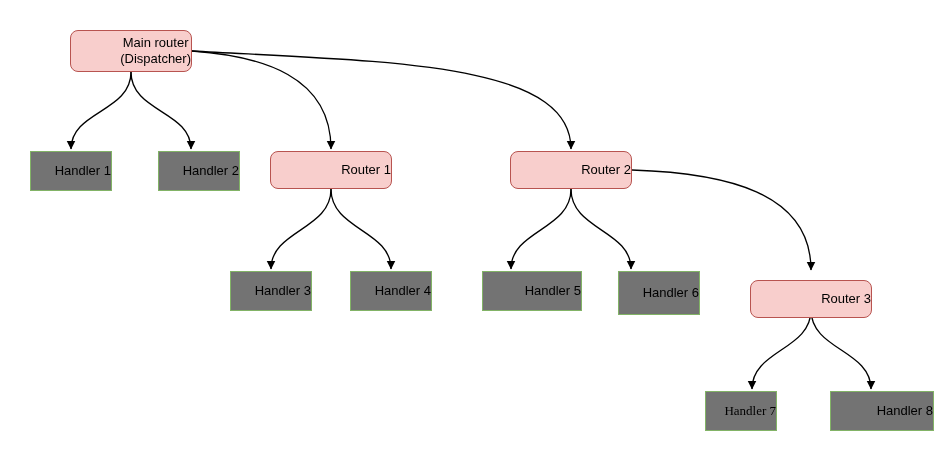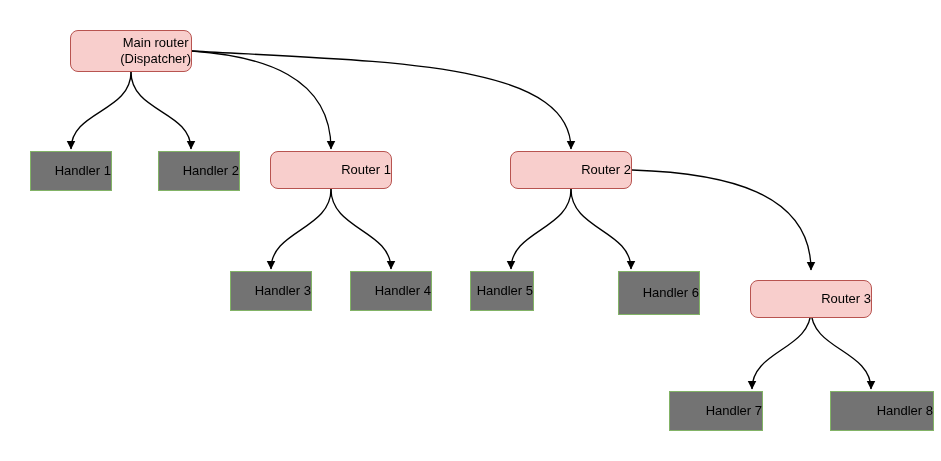--- a/index.html
+++ b/index.html
@@ -76,19 +76,19 @@
   </svg>
   <div id="node-layer">
       <div class="node router" style="left: 70px; top: 30px; width: 122px; height: 42px;"><span>Main router
 (Dispatcher)</span></div>
       <div class="node handler" style="left: 30px; top: 151px; width: 82px; height: 40px;"><span>Handler 1</span></div>
       <div class="node handler" style="left: 158px; top: 151px; width: 82px; height: 40px;"><span>Handler 2</span></div>
       <div class="node router" style="left: 270px; top: 151px; width: 122px; height: 38px;"><span>Router 1</span></div>
       <div class="node router" style="left: 510px; top: 151px; width: 122px; height: 38px; padding-left: 46px;"><span>Router 2</span></div>
       <div class="node handler" style="left: 230px; top: 271px; width: 82px; height: 40px;"><span>Handler 3</span></div>
       <div class="node handler" style="left: 350px; top: 271px; width: 82px; height: 40px;"><span>Handler 4</span></div>
-      <div class="node handler" style="left: 470px; top: 271px; width: 64px; height: 40px;"><span>Handler 5</span></div>
+      <div class="node handler" style="left: 482px; top: 271px; width: 100px; height: 40px;"><span>Handler 5</span></div>
       <div class="node handler" style="left: 590px; top: 271px; width: 82px; height: 44px; margin-left: 28px;"><span>Handler 6</span></div>
       <div class="node router" style="left: 750px; top: 280px; width: 122px; height: 38px;"><span>Router 3</span></div>
-      <div class="node handler" style="left: 669px; top: 391px; width: 94px; height: 40px;"><span>Handler 7</span></div>
+      <div class="node handler" style="left: 705px; top: 391px; width: 72px; height: 40px; font-family: Liberation Serif, serif;"><span>Handler 7</span></div>
       <div class="node handler" style="left: 830px; top: 391px; width: 104px; height: 40px;"><span>Handler 8</span></div>
     </div>
 </div>
 
 </body></html>

